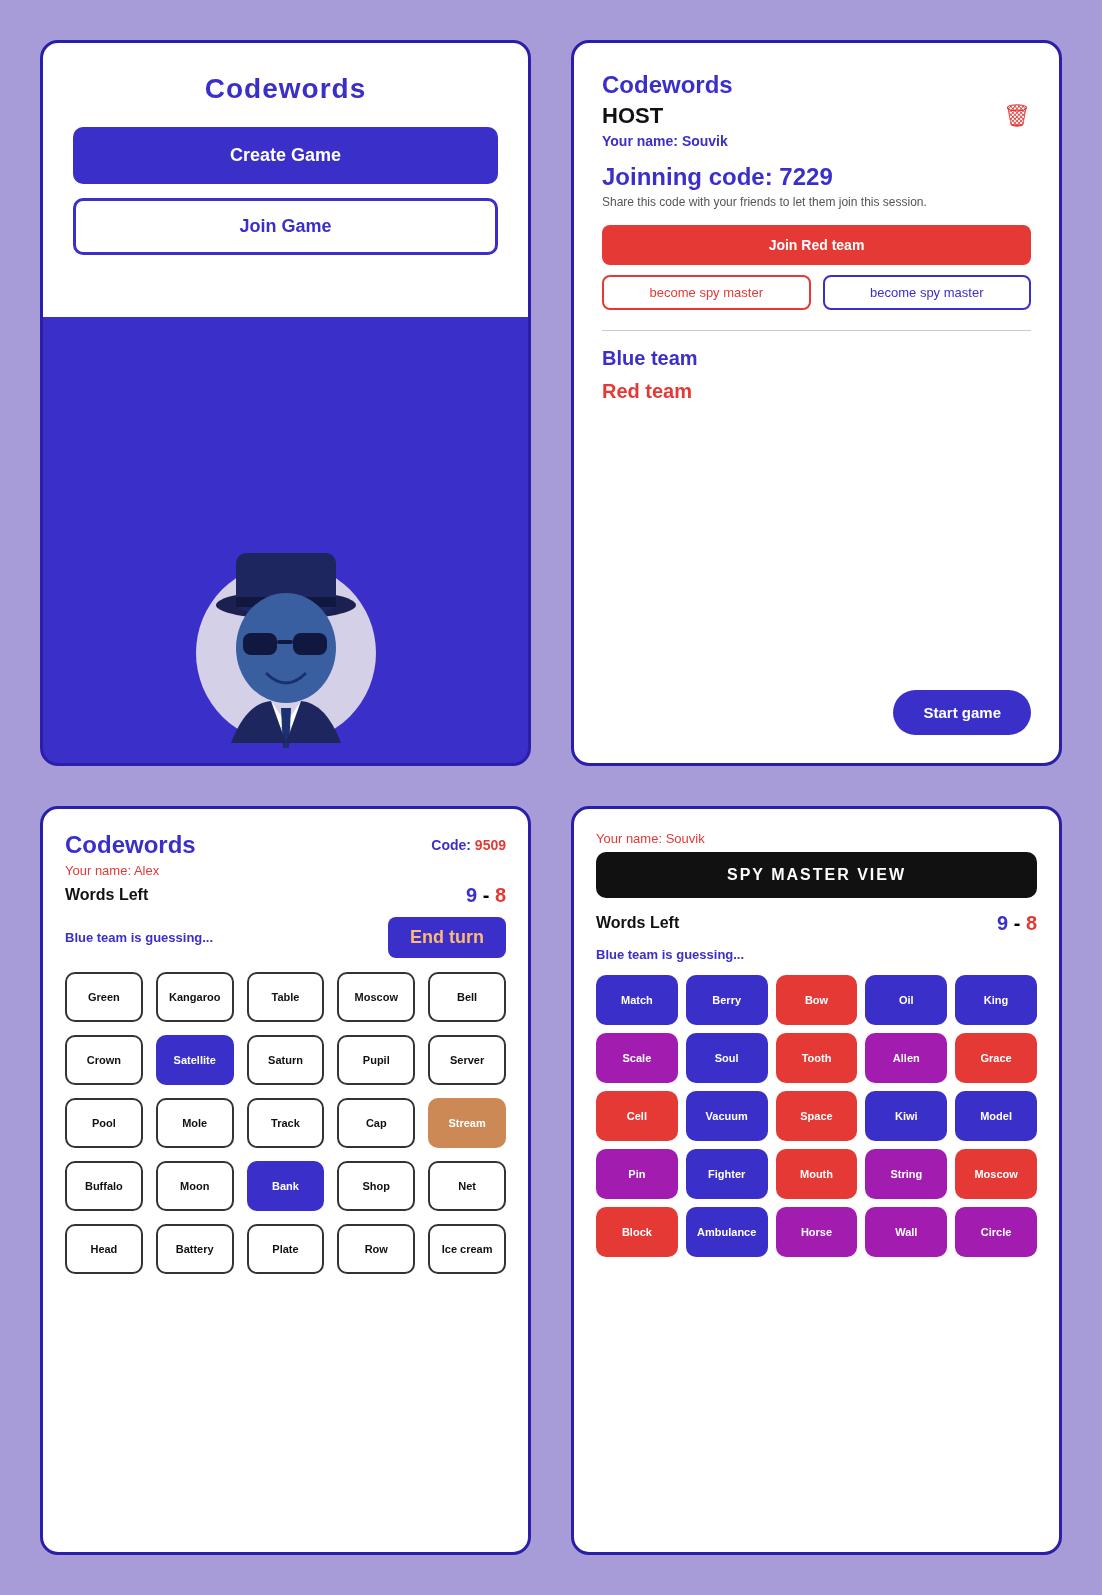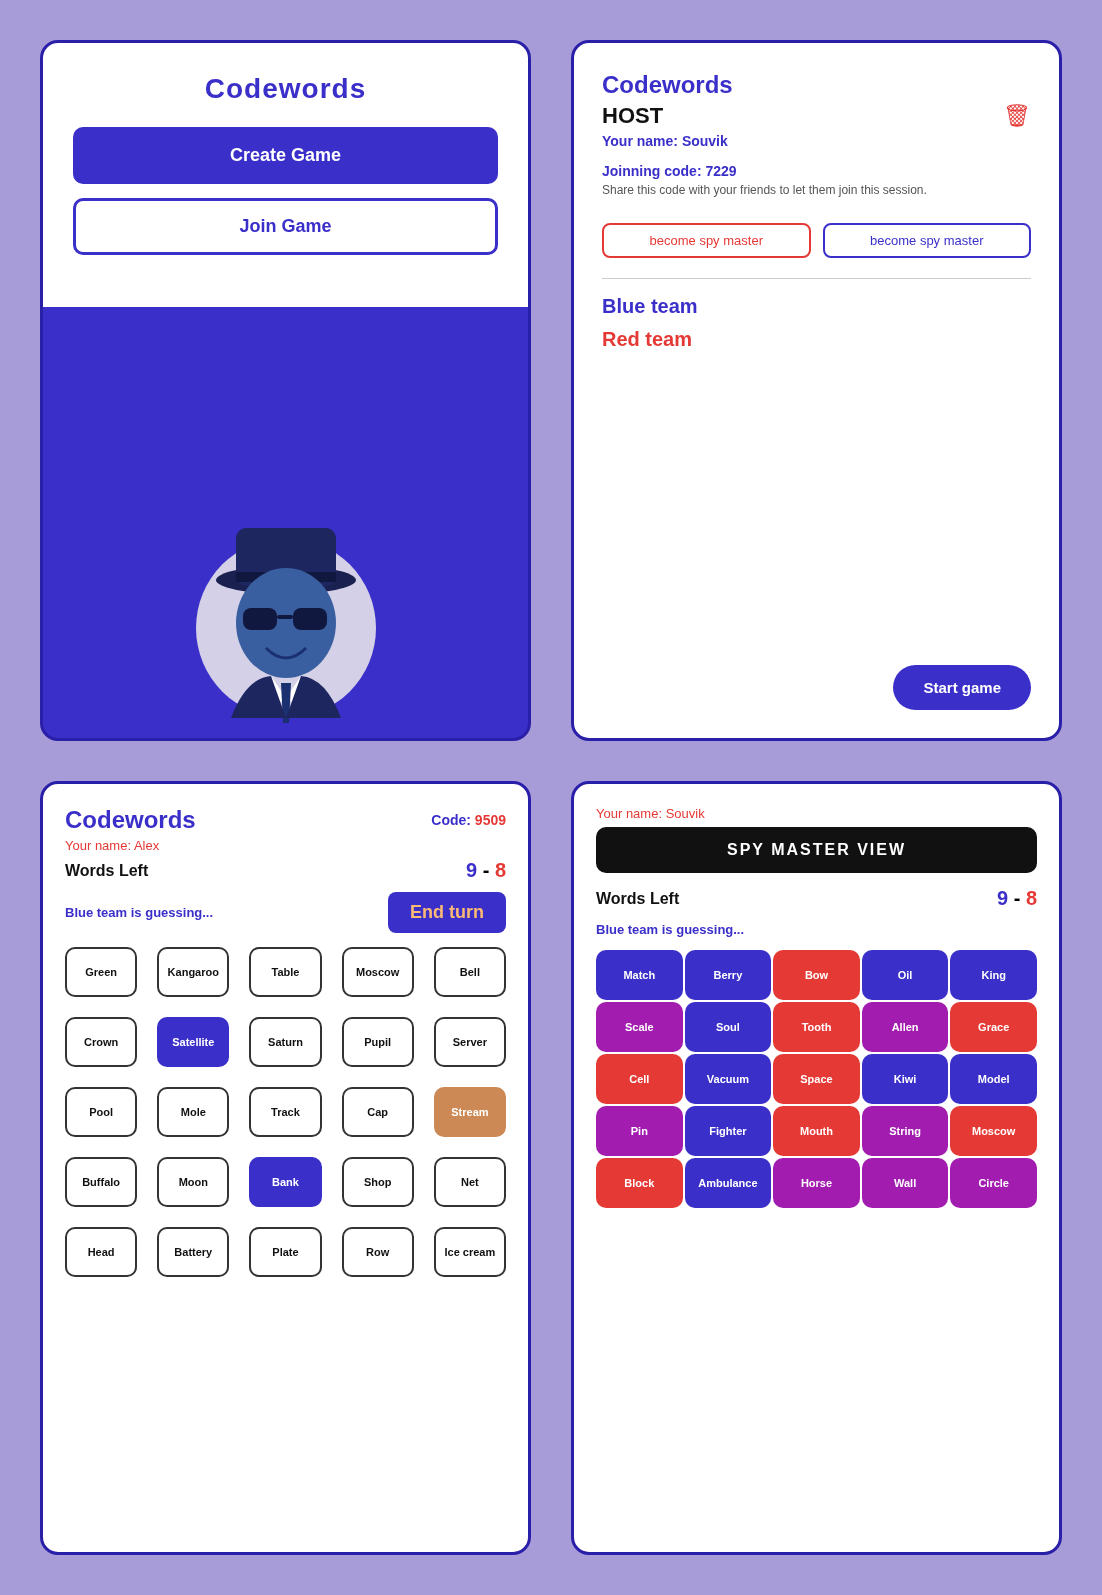--- a/index.html
+++ b/index.html
@@ -97,21 +97,21 @@
       color: #444;
       margin-bottom: 14px;
     }
 
     .card-2 .your-name span {
       color: #3b2fc9;
       font-weight: 700;
     }
 
     .card-2 .join-code {
-      font-size: 14px;
+      font-size: 24px;
       font-weight: 700;
       color: #111;
       margin-bottom: 4px;
     }
 
     .card-2 .join-code span {
       color: #3b2fc9;
     }
 
     .card-2 .share-text {
@@ -297,21 +297,21 @@
       border-radius: 8px;
       padding: 10px 22px;
       font-size: 18px;
       font-weight: 700;
       cursor: pointer;
     }
 
     .word-grid {
       display: grid;
       grid-template-columns: repeat(5, 1fr);
-      gap: 20px;
+      gap: 13px;
     }
 
     .word-card {
       border: 2px solid #333;
       border-radius: 10px;
       padding: 12px 4px;
       text-align: center;
       font-size: 11px;
       font-weight: 600;
       cursor: pointer;
@@ -350,21 +350,21 @@
       border-radius: 10px;
       font-size: 16px;
       font-weight: 900;
       letter-spacing: 2px;
       margin-bottom: 14px;
     }
 
     .word-grid-spy {
       display: grid;
       grid-template-columns: repeat(5, 1fr);
-      gap: 2px;
+      gap: 8px;
     }
 
     .spy-card {
       border-radius: 10px;
       padding: 12px 4px;
       text-align: center;
       font-size: 11px;
       font-weight: 700;
       cursor: pointer;
       min-height: 50px;
@@ -439,20 +439,21 @@
   <div class="your-name">
     <span>Your name:</span>
     <span>Souvik</span>
   </div>
   <div class="join-code">
     <span>Joinning code:</span>
     <span>7229</span>
   </div>
   <div class="share-text">Share this code with your friends to let them join this session.</div>
   <div class="team-buttons-row">
+    <button class="btn-red-team">Join Red team</button>
   </div>
   <div class="spy-master-row">
     <button class="btn-spy-red">become spy master</button>
     <button class="btn-spy-blue">become spy master</button>
   </div>
   <hr class="divider">
   <div class="blue-team-label">Blue team</div>
   <div class="red-team-label">Red team</div>
   <div class="start-game-row">
     <button class="btn-start">Start game</button>

